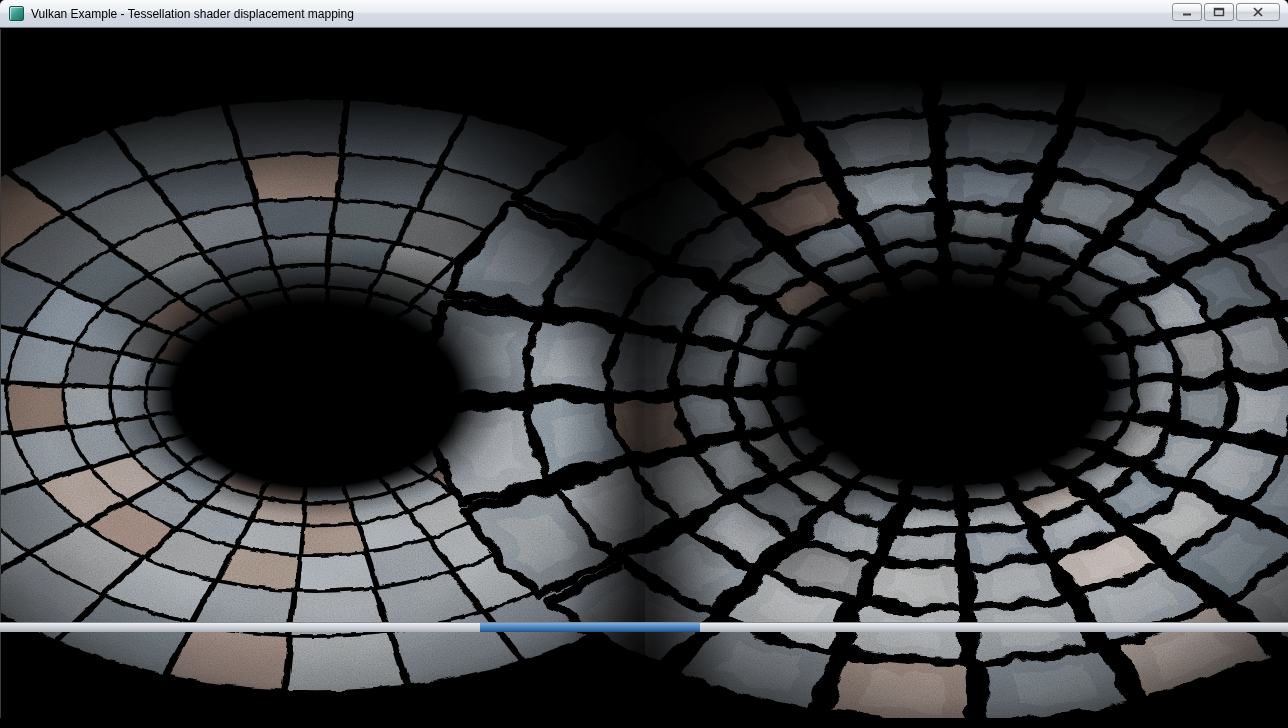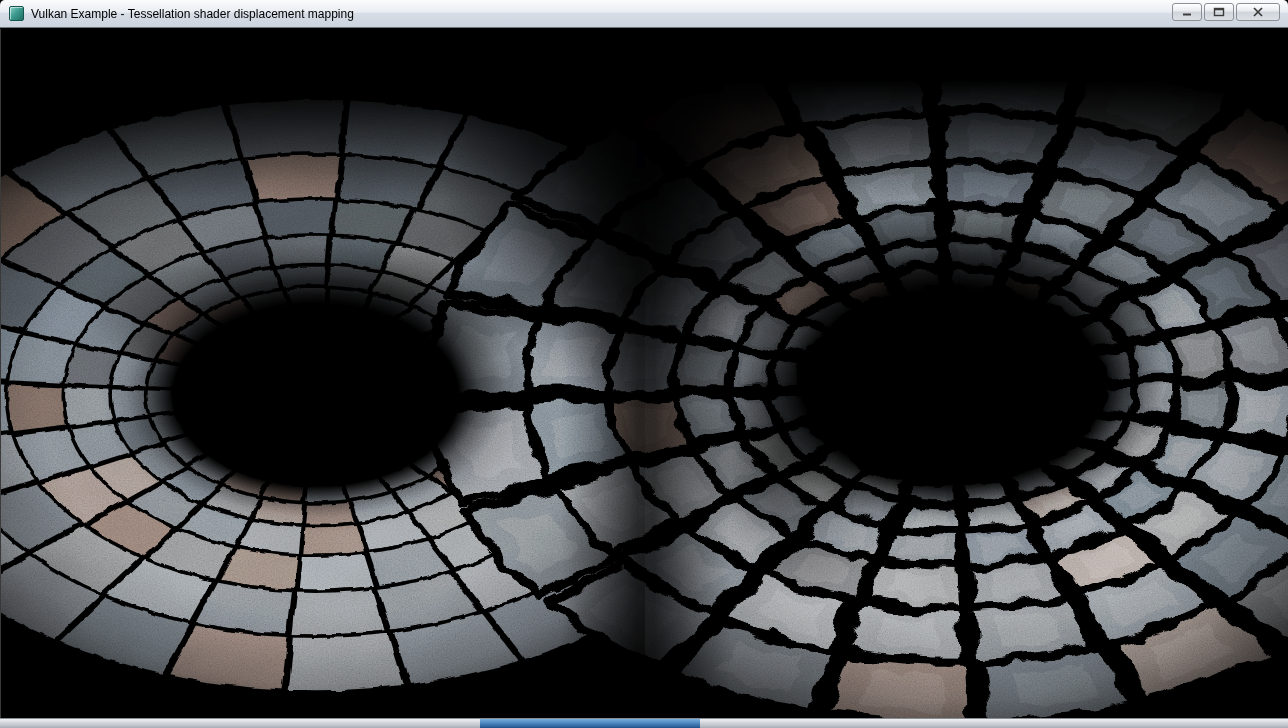--- a/index.html
+++ b/index.html
@@ -1,18 +1,18 @@
 <!DOCTYPE html>
 <html><head>
 <meta charset="utf-8">
 <style>
   * { margin:0; padding:0; box-sizing:border-box; }
   html,body { width:1288px; height:728px; background:#000; overflow:hidden; }
   body { font-family:"Liberation Sans", sans-serif; }
-  .window { position:relative; width:1288px; height:728px; background:#000; }
+  .window { position:relative; width:1288px; height:632px; background:#000; }
 
   
   .titlebar {
     position:absolute; top:0; left:0; right:0; height:28px;
     background:linear-gradient(#fafbfc 0%, #e9edf2 45%, #d7dde6 50%, #ccd4e0 100%);
     border-bottom:1px solid #6f747b;
     border-radius:5px 5px 0 0;
     display:flex; align-items:center;
   }
   .app-icon {

